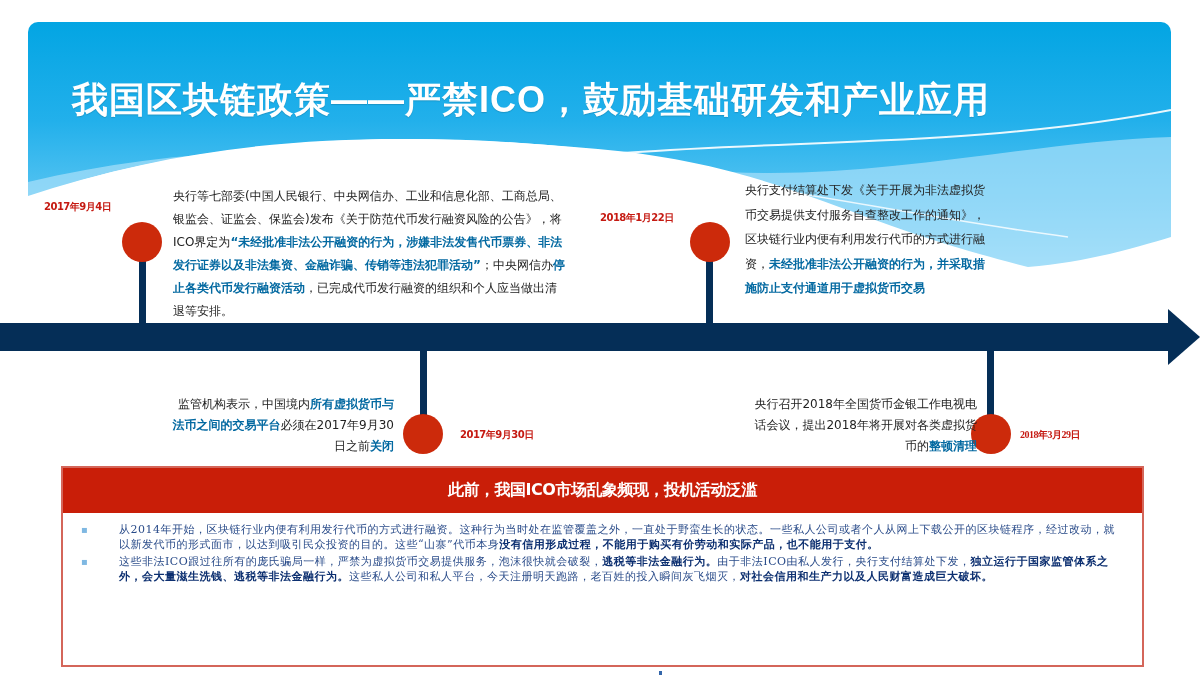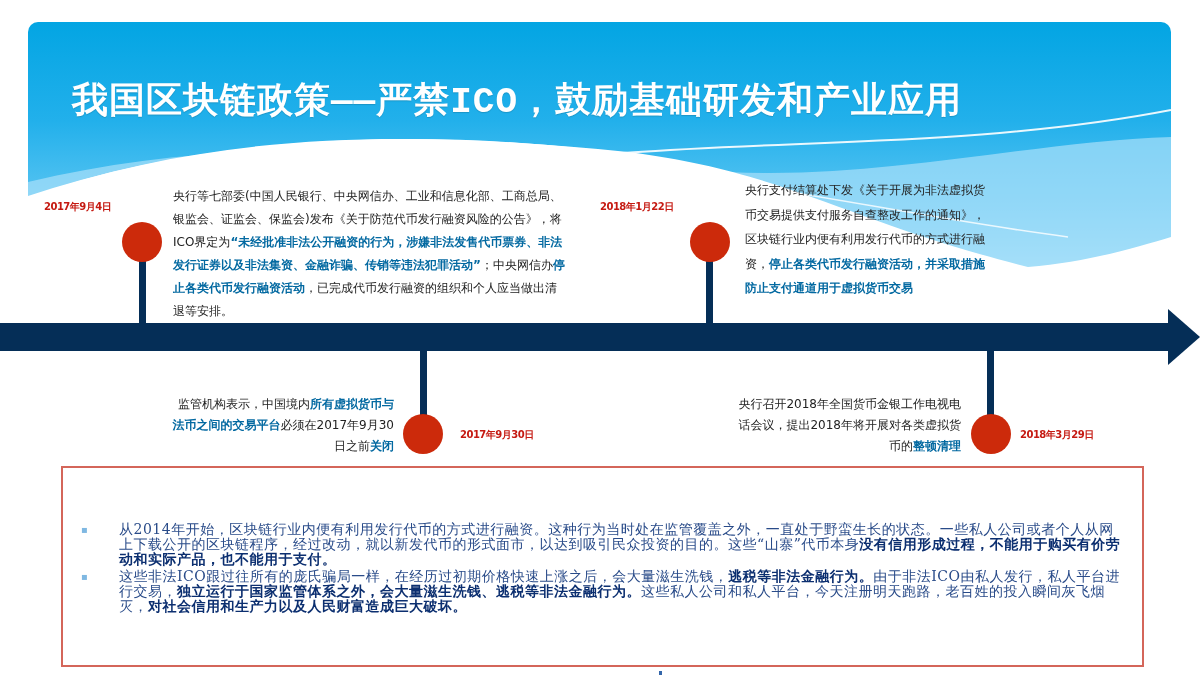--- a/index.html
+++ b/index.html
@@ -10,21 +10,21 @@
   .banner {
     position: absolute; left: 28px; top: 22px; width: 1143px; height: 330px;
     border-radius: 10px 10px 0 0;
     background: linear-gradient(180deg, #03a5e3 0%, #22b0eb 30%, #5ac5f2 55%, #8ad7f7 70%, #c2ebfb 85%);
     overflow: hidden;
   }
   .banner svg { position: absolute; left: 0; top: 0; }
   .title {
     position: absolute; left: 72px; top: 76px; color: #ffffff;
     font-size: 36px; font-weight: bold; letter-spacing: 1px;
-    font-family: Liberation Mono, monospace;
+    font-family: Liberation Sans, sans-serif;
     text-shadow: 0 1px 1px rgba(0,0,0,0.15);
     white-space: nowrap;
   }
 
   
   .timeline-bar {
     position: absolute; left: 0; top: 323px; width: 1170px; height: 28px; background: #052e57;
   }
   .timeline-head {
     position: absolute; left: 1168px; top: 309px; width: 0; height: 0;
@@ -50,21 +50,21 @@
   }
   .panel-header {
     position: absolute; left: 0; top: 0; width: 100%; height: 45px;
     background: #c91e08; color: #fff; font-weight: bold; font-size: 16px;
     display: flex; align-items: center; justify-content: center; letter-spacing: -0.5px;
   }
   .panel-body { position: absolute; left: 18px; top: 54px; width: 1040px; }
   .bullet-row { display: flex; margin-bottom: 2px; }
   .bullet { width: 38px; color: #7fb8e2; font-size: 10px; padding-top: 2px; flex-shrink: 0; }
   .bullet-text {
-    font-family: "DejaVu Serif", "Liberation Serif", serif; font-size: 14px; line-height: 15px;
+    font-family: "DejaVu Serif", "Liberation Serif", serif; font-size: 11px; line-height: 15px;
     color: #294b89; letter-spacing: 0.5px;
   }
   .bullet-text b { color: #0c2f70; font-weight: bold; }
   .bottom-mark { position: absolute; left: 659px; top: 671px; width: 3px; height: 4px; background: #3366aa; }
 </style>
 </head>
 <body>
 
 <div class="banner">
   <svg width="1143" height="330" viewBox="0 0 1143 330">
@@ -90,41 +90,42 @@
 
 <div class="stem" style="left:420px; top:349px; height:70px;"></div>
 <div class="dot" style="left:403px; top:414px;"></div>
 <div class="date" style="left:460px; top:428px;text-align:right;">2017年9月30日</div>
 <div class="event-text right" style="left:168px; top:394px; width:226px; line-height:21px;">
   <span>监管机构表示，中国境内</span><b>所有虚拟货币与法币之间的交易平台</b><span>必须在2017年9月30日之前</span><b>关闭</b>
 </div>
 
 <div class="stem" style="left:706px; top:245px; height:80px;"></div>
 <div class="dot" style="left:690px; top:222px;"></div>
-<div class="date" style="left:600px; top:200px;">2018年1月22日</div>
+<div class="date" style="left:600px; top:211px;">2018年1月22日</div>
 <div class="event-text" style="left:745px; top:178px; width:245px; line-height:24.5px;">
-  <span>央行支付结算处下发《关于开展为非法虚拟货币交易提供支付服务自查整改工作的通知》，区块链行业内便有利用发行代币的方式进行融资，</span><b>停止各类代币发行融资活动，并采取措施防止支付通道用于虚拟货币交易</b>
+  <span>央行支付结算处下发《关于开展为非法虚拟货币交易提供支付服务自查整改工作的通知》，区块链行业内便有利用发行代币的方式进行融资，</span><b>未经批准非法公开融资的行为，并采取措施防止支付通道用于虚拟货币交易</b>
 </div>
 
 <div class="stem" style="left:987px; top:349px; height:70px;"></div>
 <div class="dot" style="left:971px; top:414px;"></div>
-<div class="date" style="left:1020px; top:428px;">2018年3月29日</div>
-<div class="event-text right" style="left:735px; top:394px; width:226px; line-height:21px;">
+<div class="date" style="left:1020px; top:428px;font-family:Liberation Serif, serif;">2018年3月29日</div>
+<div class="event-text right" style="left:751px; top:394px; width:226px; line-height:21px;">
   <span>央行召开2018年全国货币金银工作电视电话会议，提出2018年将开展对各类虚拟货币的</span><b>整顿清理</b>
 </div>
 
 <div class="panel">
+  <div class="panel-header">此前，我国ICO市场乱象频现，投机活动泛滥</div>
   <div class="panel-body">
     <div class="bullet-row">
       <div class="bullet">▪</div>
       <div class="bullet-text">
         <span>从2014年开始，区块链行业内便有利用发行代币的方式进行融资。这种行为当时处在监管覆盖之外，一直处于野蛮生长的状态。一些私人公司或者个人从网上下载公开的区块链程序，经过改动，就以新发代币的形式面市，以达到吸引民众投资的目的。这些“山寨”代币本身</span><b>没有信用形成过程，不能用于购买有价劳动和实际产品，也不能用于支付。</b>
       </div>
     </div>
     <div class="bullet-row">
       <div class="bullet">▪</div>
       <div class="bullet-text">
-        <span>这些非法ICO跟过往所有的庞氏骗局一样，在经历过初期价格快速上涨之后，会大量滋生洗钱，</span><b>逃税等非法金融行为。</b><span>由于非法ICO由私人发行，私人平台进行交易，</span><b>独立运行于国家监管体系之外，会大量滋生洗钱、逃税等非法金融行为。</b><span>这些私人公司和私人平台，今天注册明天跑路，老百姓的投入瞬间灰飞烟灭，</span><b>对社会信用和生产力以及人民财富造成巨大破坏。</b>
+        <span>这些非法ICO跟过往所有的庞氏骗局一样，严禁为虚拟货币交易提供服务，泡沫很快就会破裂，</span><b>逃税等非法金融行为。</b><span>由于非法ICO由私人发行，央行支付结算处下发，</span><b>独立运行于国家监管体系之外，会大量滋生洗钱、逃税等非法金融行为。</b><span>这些私人公司和私人平台，今天注册明天跑路，老百姓的投入瞬间灰飞烟灭，</span><b>对社会信用和生产力以及人民财富造成巨大破坏。</b>
       </div>
     </div>
   </div>
 </div>
 <div class="bottom-mark"></div>
 
 </body></html>

